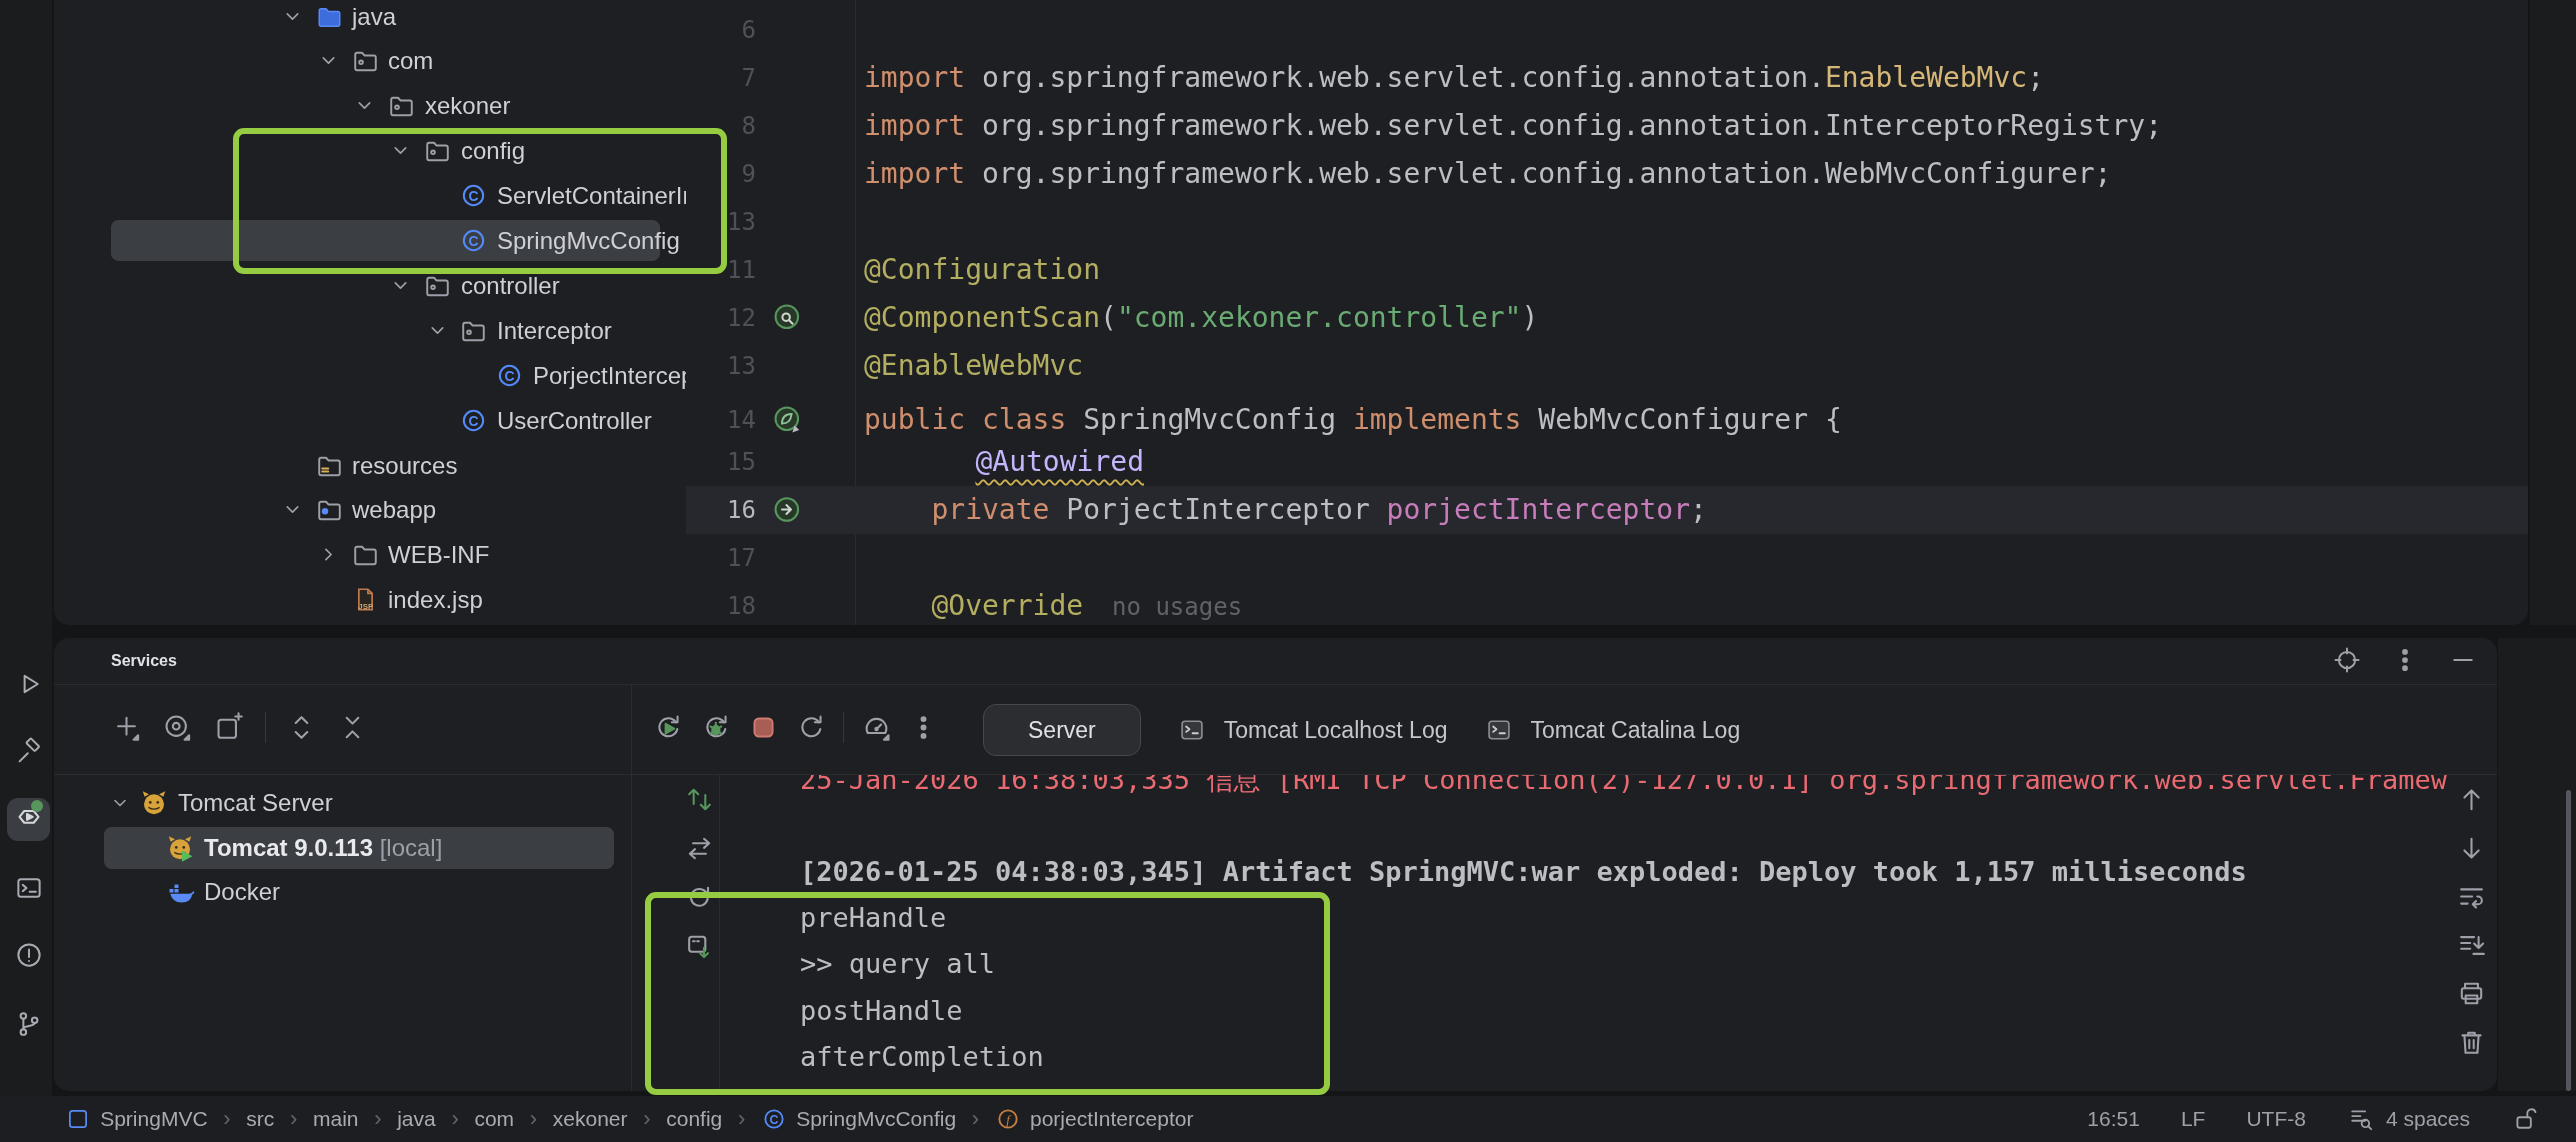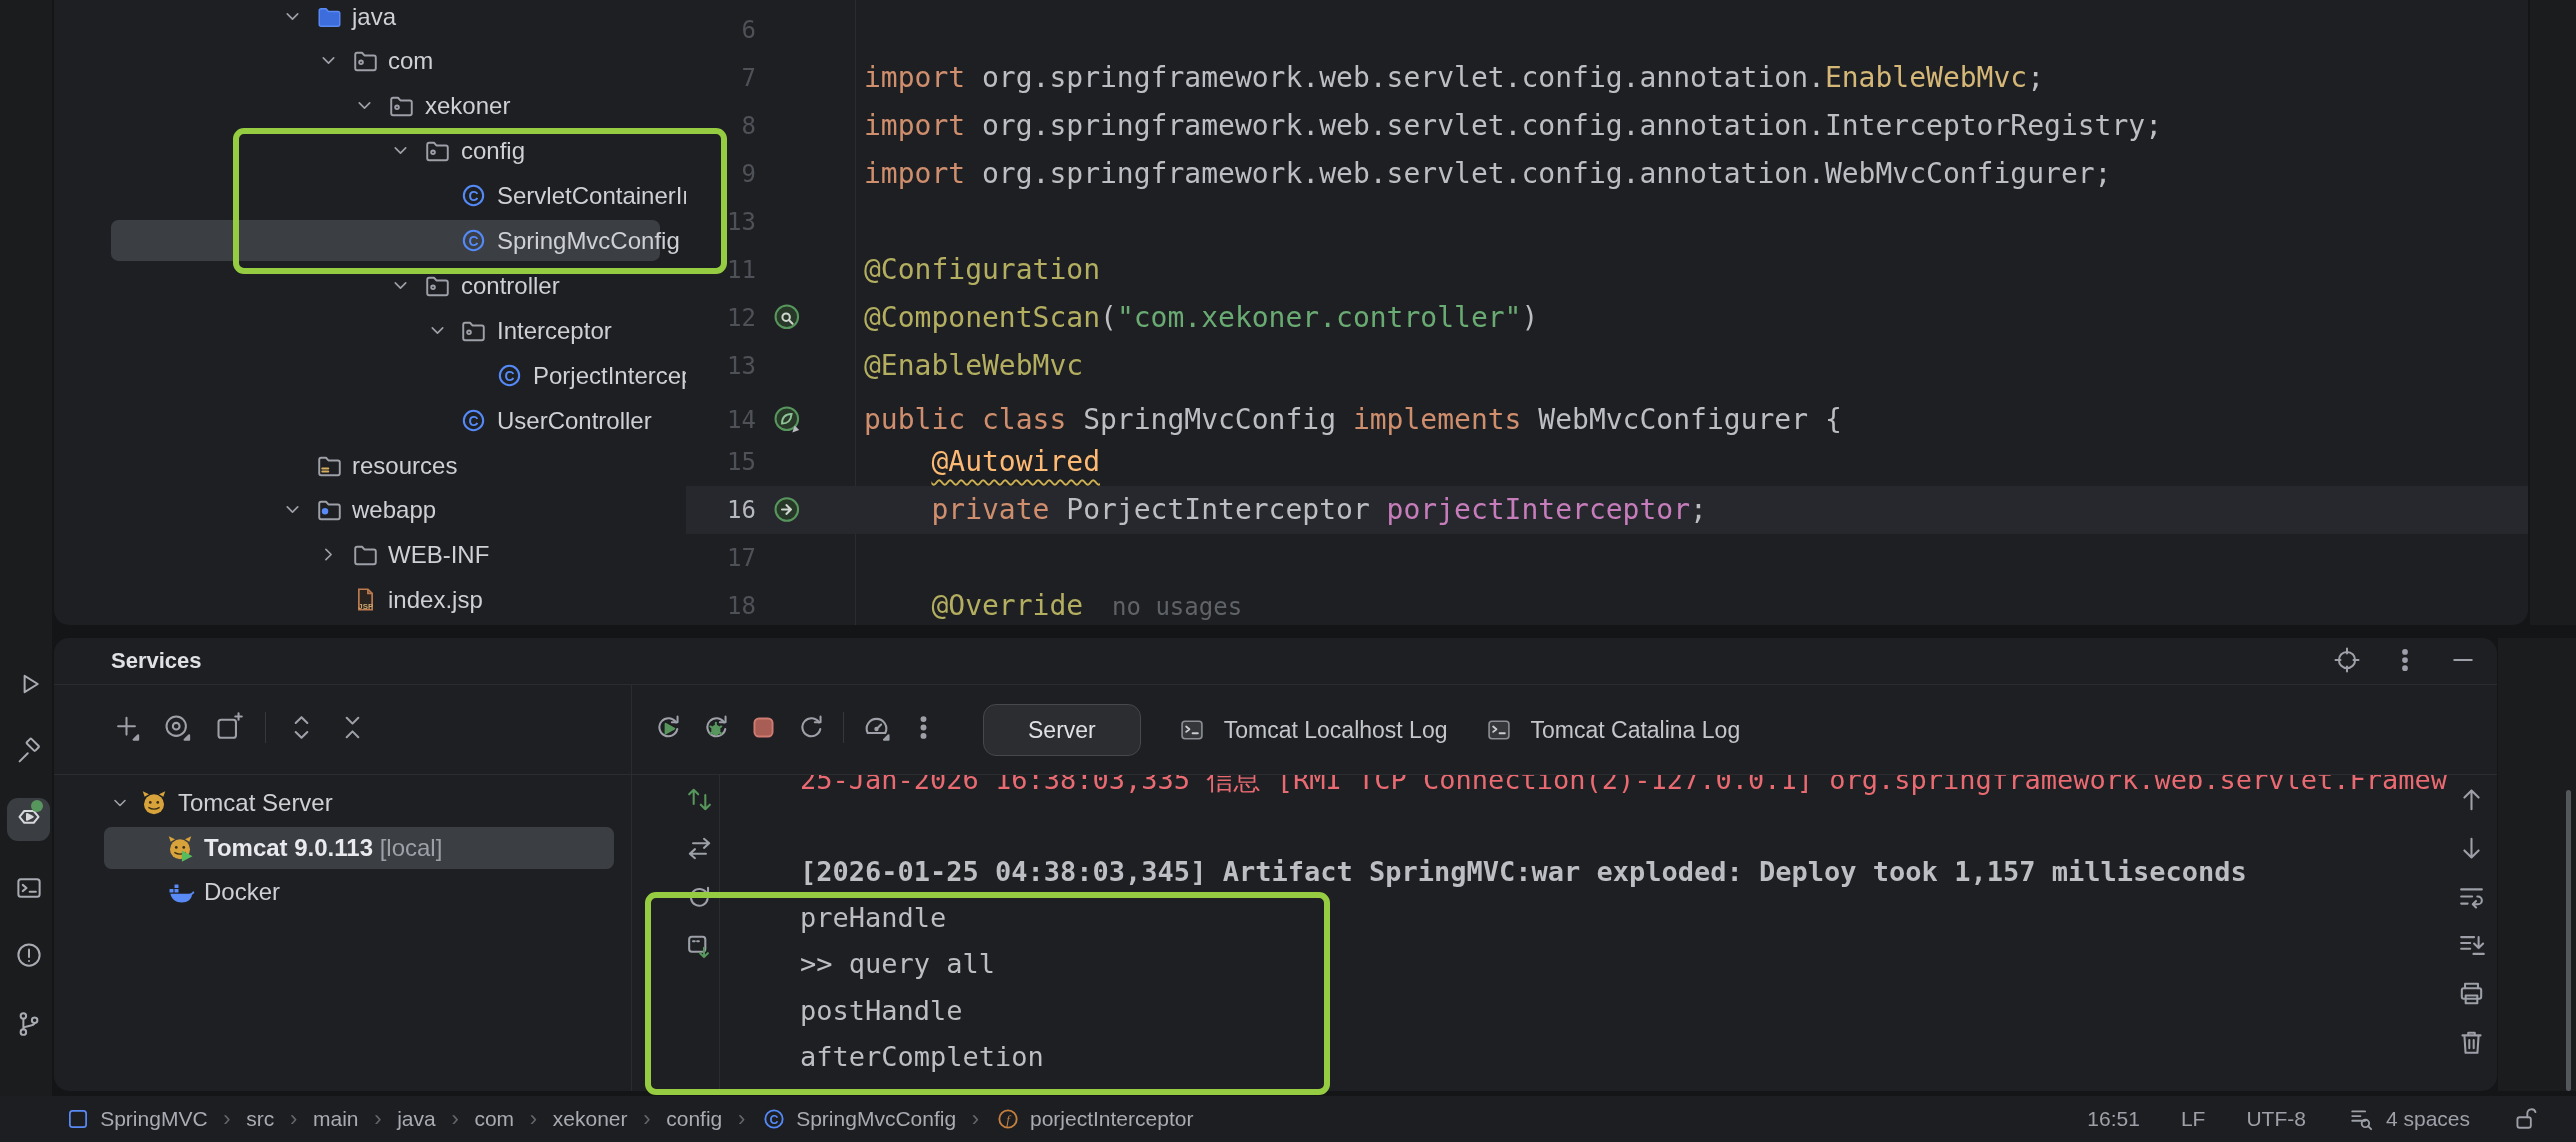--- a/index.html
+++ b/index.html
@@ -27,25 +27,25 @@
 
   .ed-line{position:absolute;left:0;width:1842px;height:48px;line-height:48px;white-space:pre;
            font-family:"DejaVu Sans Mono","Liberation Mono",monospace;font-size:28px;}
   .ed-cur{background:#26282e;}
   .ed-num{position:absolute;left:0;width:70px;text-align:right;color:#4e5157;font-size:24px;}
   .ed-cur .ed-num{color:#b4b8bf;}
   .ed-code{position:absolute;left:178px;}
   .tk-keyword{color:#cf8e6d}.tk-annotation{color:#b3ae60}.tk-classref{color:#d5b778}
   .tk-string{color:#6aab73}.tk-field{color:#c77dbb}.tk-code{color:#bcbec4}
   .tk-inlay{color:#5f6368;font-size:24px}
-  .tk-annotation-warn{color:#fdba74;text-decoration:underline wavy #cdb052 1.8px;text-underline-offset:8.3px;}
+  .tk-annotation-warn{color:#c4b5fd;text-decoration:underline wavy #cdb052 1.8px;text-underline-offset:8.3px;margin-left:44px;}
 
   
   #services{left:54px;top:638px;width:2443px;height:453px;background:#1e1f22;border-radius:15px;overflow:hidden;}
-  #svc-title{position:absolute;left:57px;top:0;height:46px;line-height:46px;font-size:22px;font-weight:600;color:#dfe1e5;}
+  #svc-title{position:absolute;left:57px;top:0;height:46px;line-height:46px;font-size:16px;font-weight:600;color:#dfe1e5;}
   .svc-hsep{position:absolute;left:0;top:46px;width:2443px;height:0.9px;background:#2a2c30;}
   .svc-hsep2{position:absolute;left:0;top:136px;width:2443px;height:0.9px;background:#2a2c30;}
   .svc-vsep{position:absolute;left:577px;top:46px;width:0.9px;height:407px;background:#2a2c30;}
   .svc-gsep{position:absolute;left:665px;top:137px;width:0.9px;height:316px;background:#2a2c30;}
   .tool-btn{position:relative;width:31px;height:31px;color:#9da0a8;flex:none;}
   .tool-btn .ic{left:0;top:0;width:31px;height:31px;}
   .tb-sep{width:0.9px;height:31px;background:#35373b;flex:none;}
   #svc-left-toolbar{position:absolute;left:57px;top:74px;display:flex;gap:20.3px;align-items:center;}
   #svc-run-toolbar{position:absolute;left:599px;top:74px;display:flex;gap:16.6px;align-items:center;}
   #svc-tabs{position:absolute;left:929px;top:67px;display:flex;gap:37px;align-items:center;height:50px;}

